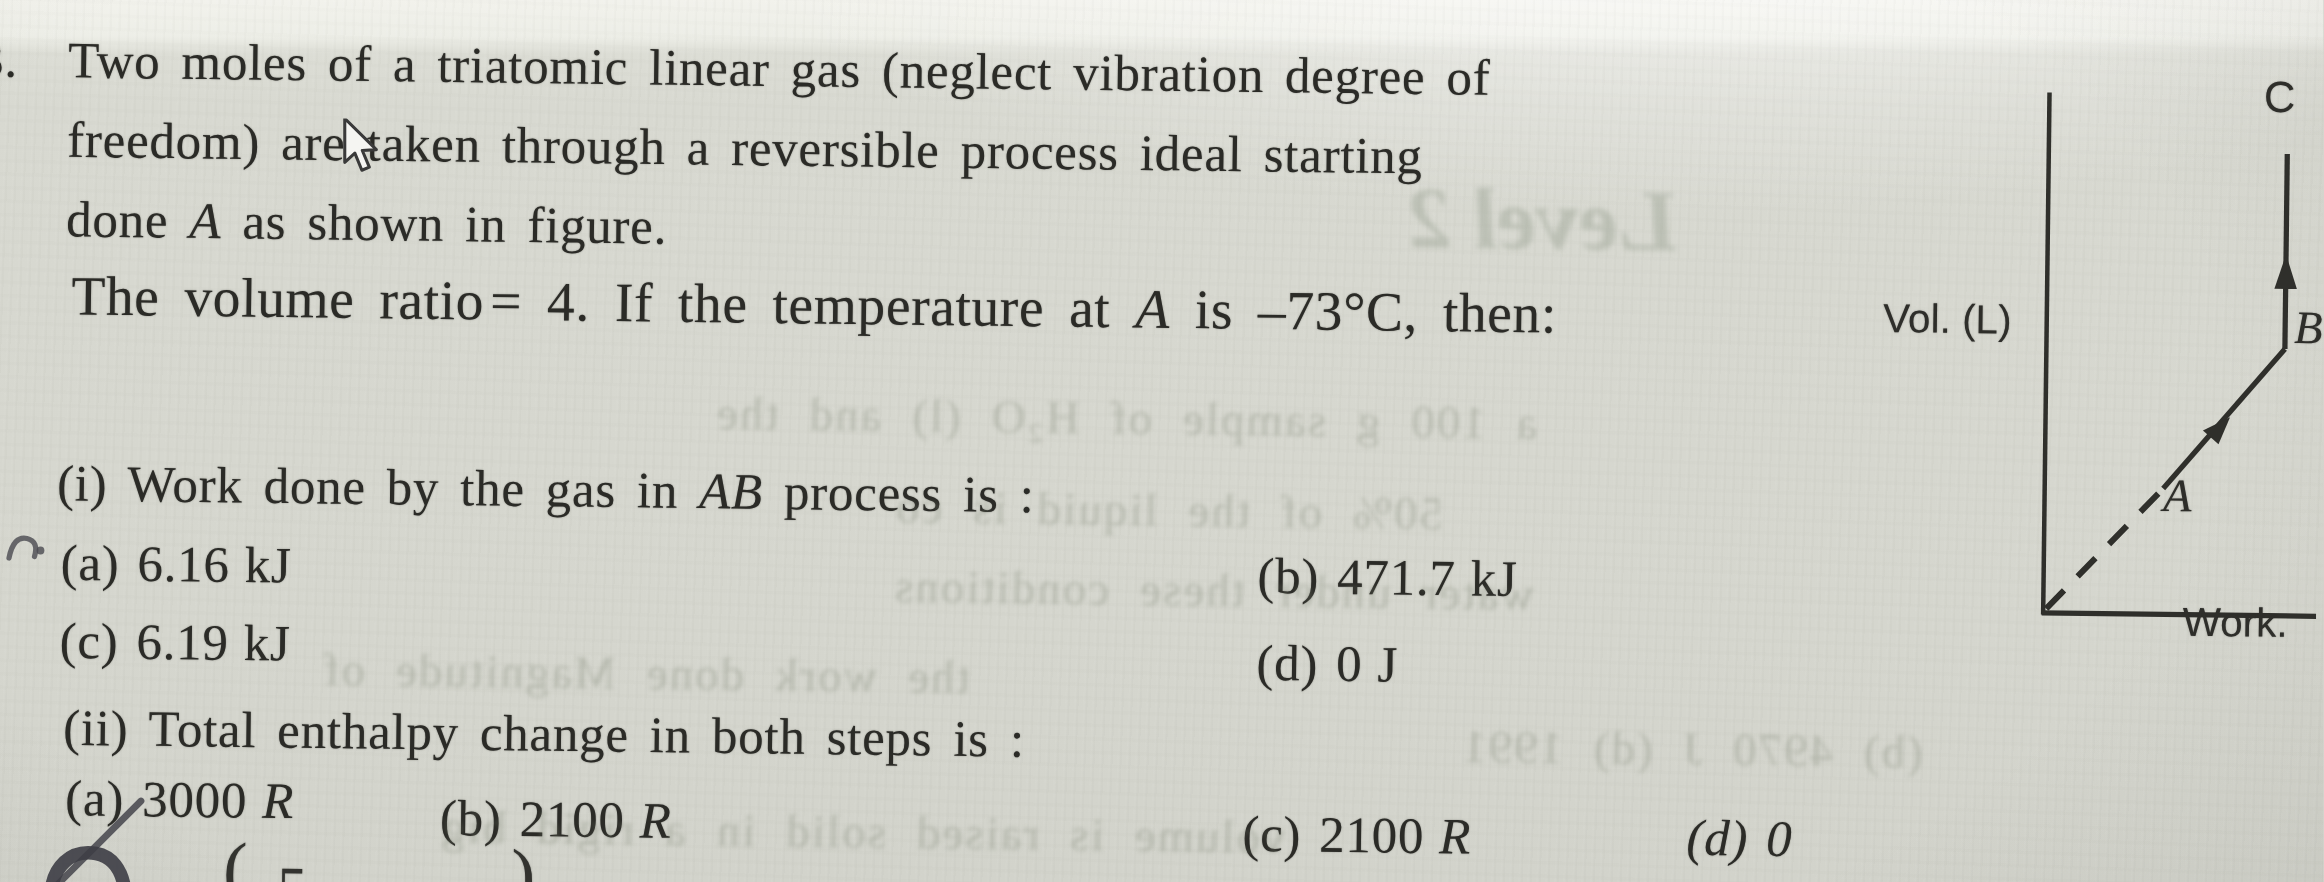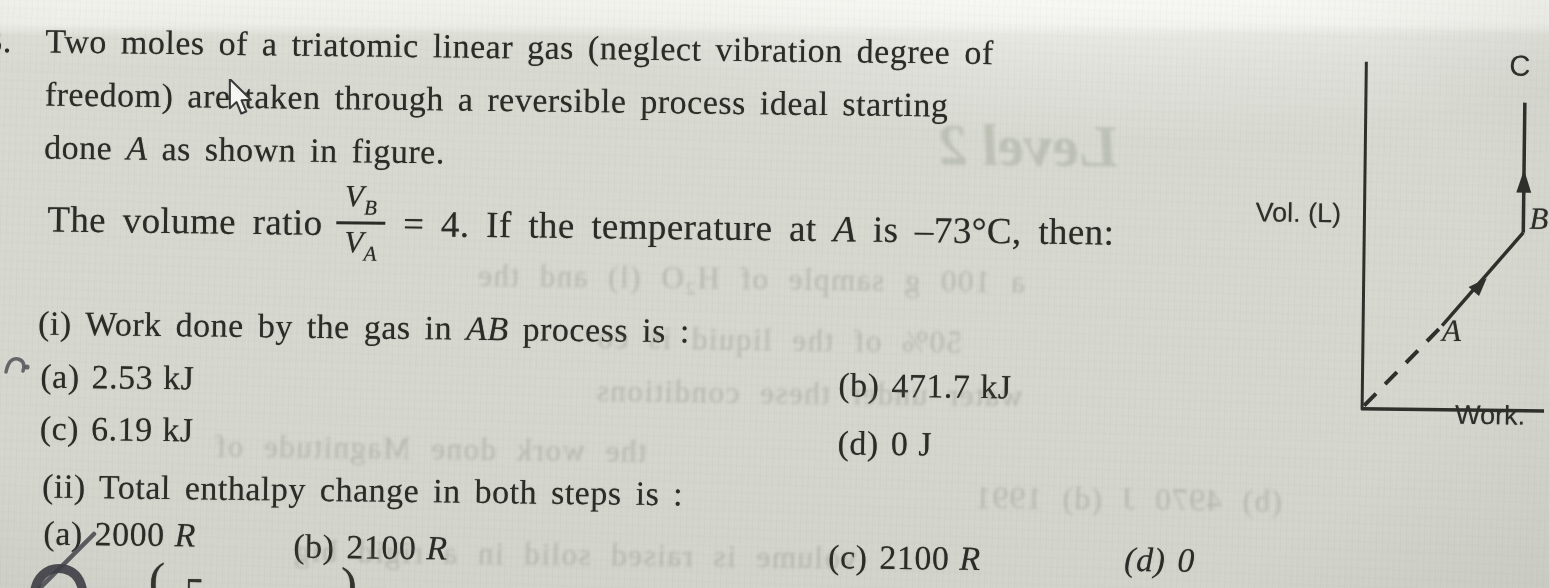--- a/index.html
+++ b/index.html
@@ -86,54 +86,50 @@
   <div class="txt serifline" style="left:46px;top:22px;">Two moles of a triatomic linear gas (neglect vibration degree of</div>
   <div class="txt serifline" style="left:46px;top:75px;">freedom) are taken through a reversible process ideal starting</div>
   <div class="txt serifline" style="left:46px;top:128px;">
     <span>done</span>
     <i>A</i>
     <span>as shown in figure.</span>
   </div>
 
   <div class="txt ratio-row" style="left:50px;top:176px;">
     <span>The volume ratio</span>
-    <span class="frac">
-      <span class="num"><i>V</i><sub>B</sub></span>
-      <span class="den"><i>V</i><sub>A</sub></span>
-    </span>
     <span class="ratio-eq">= 4. If the temperature at</span>&nbsp;
     <i>A</i>&nbsp;
     <span>is –73°C, then:</span>
   </div>
 
   <div class="txt serifline" style="left:42px;top:304px;">
     <span>(i)</span>
     <span>Work done by the gas in</span>
     <i>AB</i>
     <span>process is :</span>
   </div>
   <div class="txt opt q1" style="left:45px;top:357px;">
-    <span class="opt-label">(a)</span><span>2.53</span><span class="unit">kJ</span>
+    <span class="opt-label">(a)</span><span>6.16</span><span class="unit">kJ</span>
   </div>
   <div class="txt opt q1" style="left:843px;top:356px;">
     <span class="opt-label">(b)</span><span>471.7</span><span class="unit">kJ</span>
   </div>
   <div class="txt opt q1" style="left:45px;top:409px;">
     <span class="opt-label">(c)</span><span>6.19</span><span class="unit">kJ</span>
   </div>
   <div class="txt opt q1" style="left:843px;top:414px;">
     <span class="opt-label">(d)</span><span>0</span><span class="unit">J</span>
   </div>
 
   <div class="txt serifline" style="left:48px;top:467px;">
     <span>(ii)</span>
     <span>Total enthalpy change in both steps is :</span>
   </div>
   <div class="txt opt q2" style="left:50px;top:514px;">
-    <span class="opt-label">(a)</span><span>2000</span><span class="unit">R</span>
+    <span class="opt-label">(a)</span><span>3000</span><span class="unit">R</span>
   </div>
   <div class="txt opt q2" style="left:300px;top:524px;">
     <span class="opt-label">(b)</span><span>2100</span><span class="unit">R</span>
   </div>
   <div class="txt opt q2" style="left:835px;top:528px;">
     <span class="opt-label">(c)</span><span>2100</span><span class="unit">R</span>
   </div>
   <div class="txt opt q2" style="left:1131px;top:527px;font-style:italic;">
     <span class="opt-label">(d)</span><span>0</span><span class="unit"></span>
   </div>

